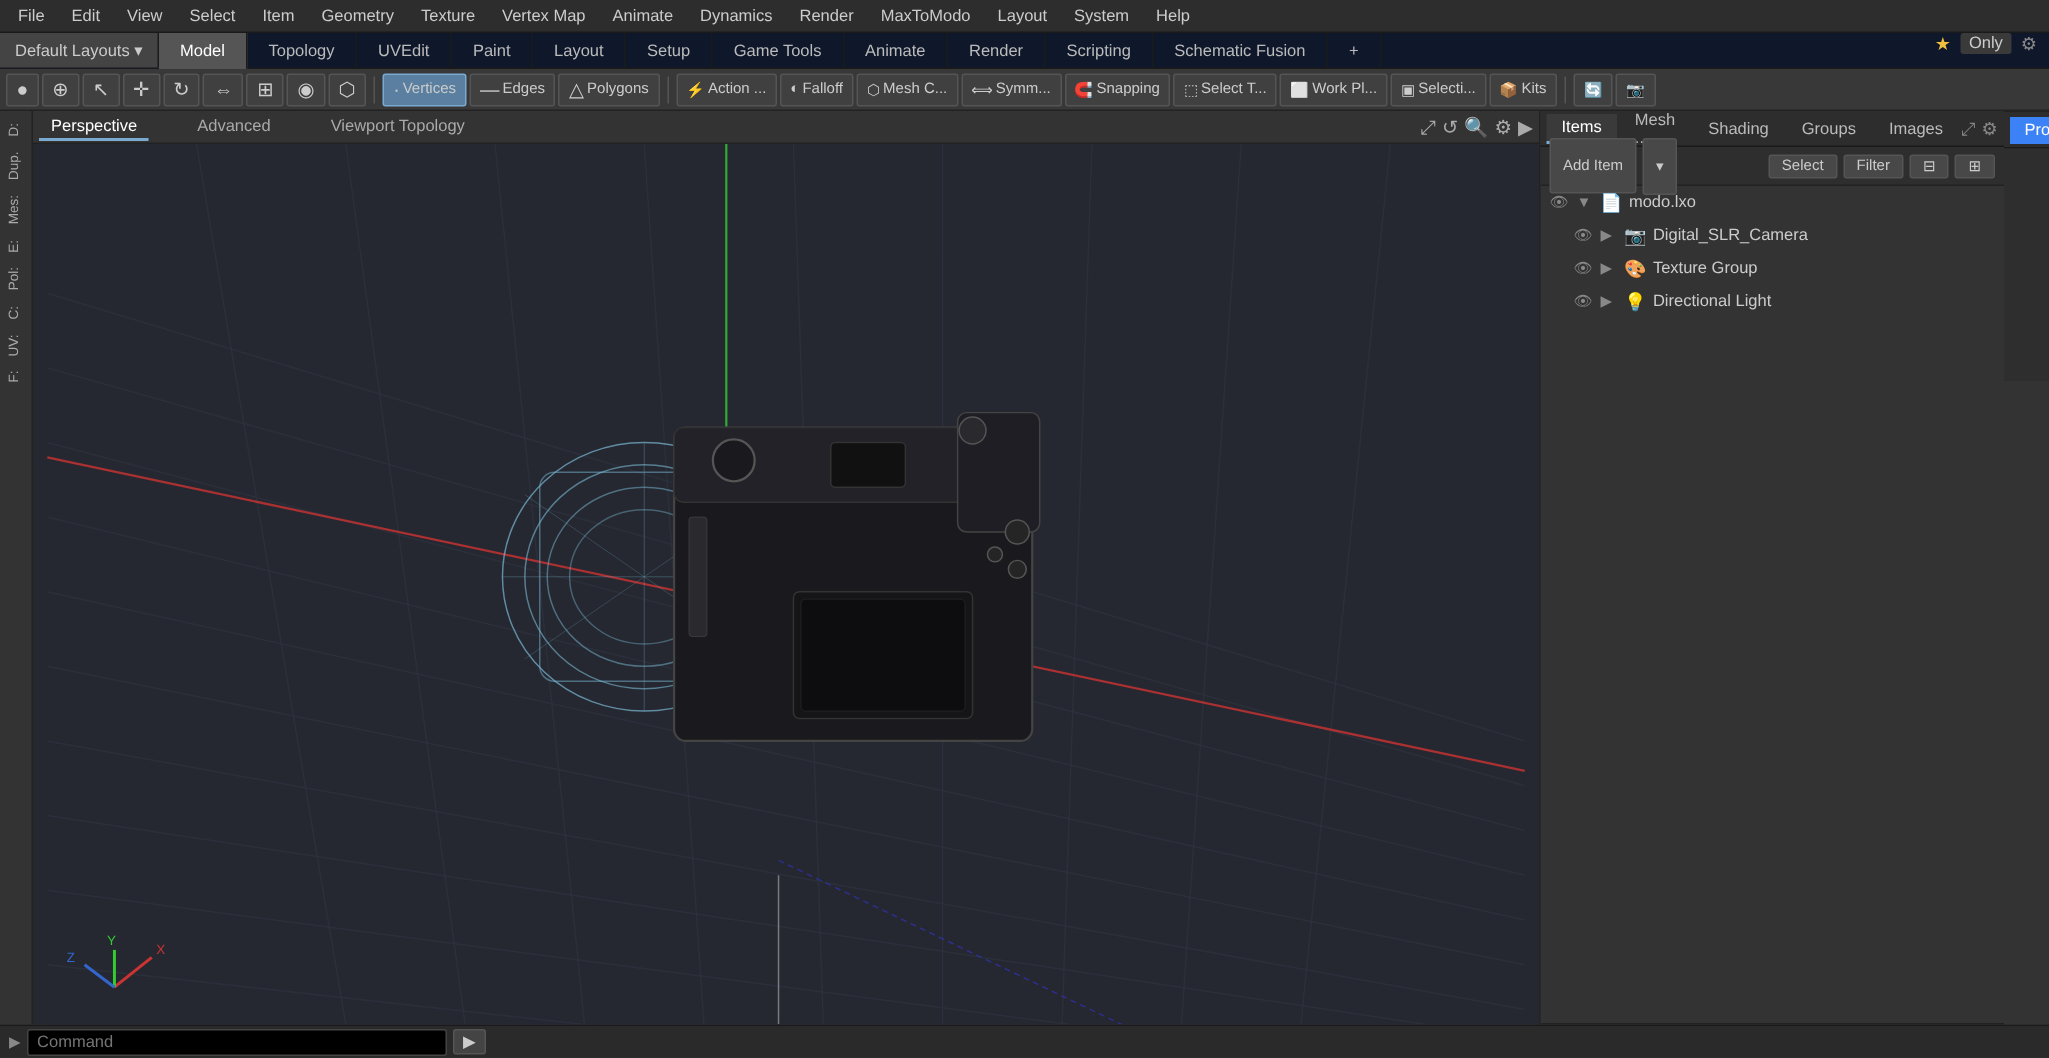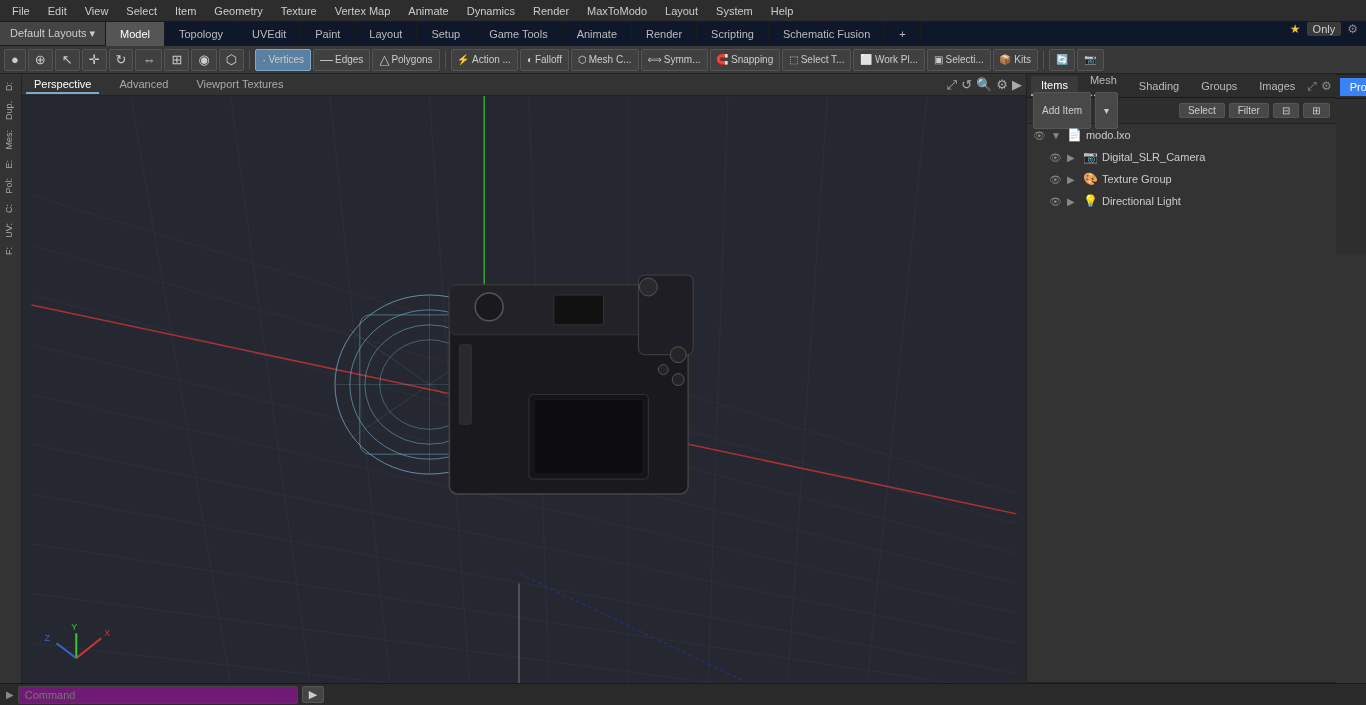--- a/index.html
+++ b/index.html
@@ -68,21 +68,21 @@
       transform: rotate(180deg); padding: 4px 2px; cursor: pointer;
       color: #aaa; font-size: 9px; text-align: center;
     }
 
     
     #viewport {
       flex: 1; position: relative; background: #2a2e35; overflow: hidden;
     }
     #viewport-tabs {
       display: flex; align-items: center; height: 22px;
-      background: #333; border-bottom: 1px solid #222; padding: 0 4px; gap: 12px;
+      background: #333; border-bottom: 1px solid #222; padding: 0 4px; gap: 24px;
     }
     .vp-tab {
       padding: 2px 8px; color: #aaa; cursor: pointer; font-size: 11px;
       border-bottom: 2px solid transparent;
     }
     .vp-tab.active { color: #fff; border-bottom-color: #7aaad0; }
     .vp-controls {
       margin-left: auto; display: flex; gap: 4px;
     }
     .vp-ctrl-btn { color: #aaa; font-size: 13px; cursor: pointer; }
@@ -172,21 +172,21 @@
       display: flex; align-items: center; height: 22px;
       background: #2a2a2a; border-top: 1px solid #1a1a1a;
       padding: 0 6px; gap: 4px; font-size: 10px; color: #888;
     }
     #status-bar .status-text { flex: 1; }
     #command-area {
       display: flex; align-items: center; gap: 4px;
       width: 320px;
     }
     #command-input {
-      background: #701a75; border: 1px solid #444; color: #ccc;
+      background: #000000; border: 1px solid #444; color: #ccc;
       font-size: 11px; padding: 2px 6px; width: 280px; height: 18px;
       border-radius: 2px;
     }
     .cmd-run-btn {
       background: #444; border: 1px solid #555; color: #ccc;
       font-size: 11px; padding: 1px 6px; cursor: pointer; border-radius: 2px;
     }
 
     
     #viewport-svg {
@@ -317,21 +317,21 @@
     <div class="sidebar-btn">Pol:</div>
     <div class="sidebar-btn">C:</div>
     <div class="sidebar-btn">UV:</div>
     <div class="sidebar-btn">F:</div>
   </div>
 
   <div id="viewport">
     <div id="viewport-tabs">
       <div class="vp-tab active">Perspective</div>
       <div class="vp-tab">Advanced</div>
-      <div class="vp-tab">Viewport Textures</div>
+      <div class="vp-tab">Viewport Topology</div>
       <div class="vp-controls">
         <span class="vp-ctrl-btn">⤢</span>
         <span class="vp-ctrl-btn">↺</span>
         <span class="vp-ctrl-btn">🔍</span>
         <span class="vp-ctrl-btn">⚙</span>
         <span class="vp-ctrl-btn">▶</span>
       </div>
     </div>
 
     <div id="viewport-canvas">

